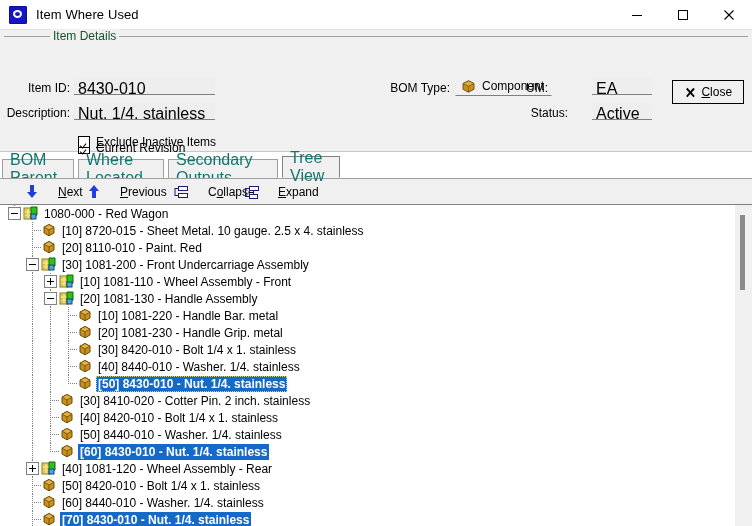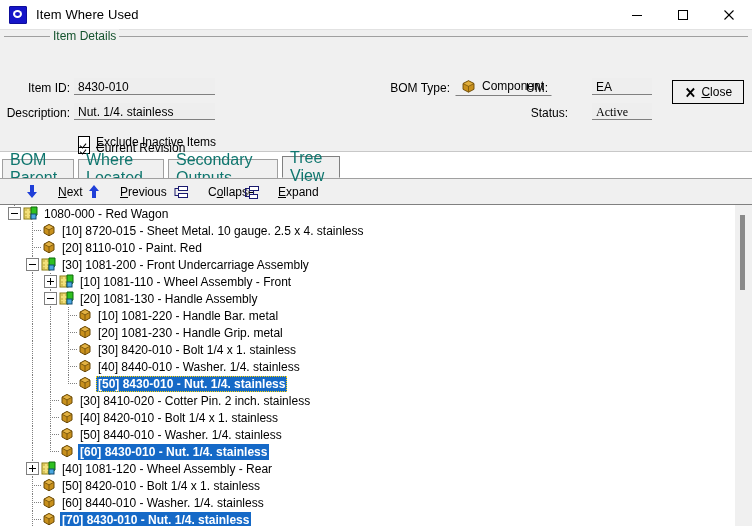--- a/index.html
+++ b/index.html
@@ -49,21 +49,21 @@
     position:absolute;left:4px;top:6px;width:744px;height:52px;
     border-top:1px solid #a0a0a0;
   }
   .group-title{
     position:absolute;left:10px;top:-8px;background:#f0f0f0;
     padding:0 3px;font-size:12px;color:#14532d;margin-left:36px;
   }
   .lbl{position:absolute;font-size:12px;color:#000;text-align:right;}
   .fld{
     position:absolute;background:#eeeeee;border-bottom:1px solid #808080;
-    font-size:12px;color:#000;box-sizing:border-box;
+    font-size:16px;color:#000;box-sizing:border-box;
     padding:2px 4px 1px 4px;white-space:nowrap;overflow:hidden;
   }
   .combo{
     position:absolute;background:#f0f0f0;border:1px solid #f0f0f0;
     border-bottom:1px solid #808080;
     box-sizing:border-box;display:flex;align-items:center;
     font-size:12px;padding-left:6px;
   }
   .cube{
     width:13px;height:13px;flex:0 0 auto;margin-right:7px;position:relative;
@@ -215,21 +215,21 @@
         <line x1="6.5" y1="6.3" x2="6.5" y2="12.2" stroke="#6b4a08" stroke-width="0.7"></line>
       </svg>
     </span>
     <span>Component</span>
   </div>
 
   <span class="lbl" style="left:506px;top:51px;width:62px;text-align:center;">UM:</span>
   <div class="fld" style="left:592px;top:48px;width:60px;height:17px;">EA</div>
 
   <span class="lbl" style="left:506px;top:76px;width:62px;">Status:</span>
-  <div class="fld" style="left:592px;top:73px;width:60px;height:17px;font-family:Liberation Serif, serif;">Active</div>
+  <div class="fld" style="left:592px;top:73px;width:60px;height:17px;">Active</div>
 
   <div class="close-btn">
     <span class="close-x">✕</span>
     <span><span class="u">C</span>lose</span>
   </div>
 
   <div class="cbrow" style="left:78px;top:111px;">
     <span class="cbox"></span>
     <span>Current Revision</span>
   </div>

